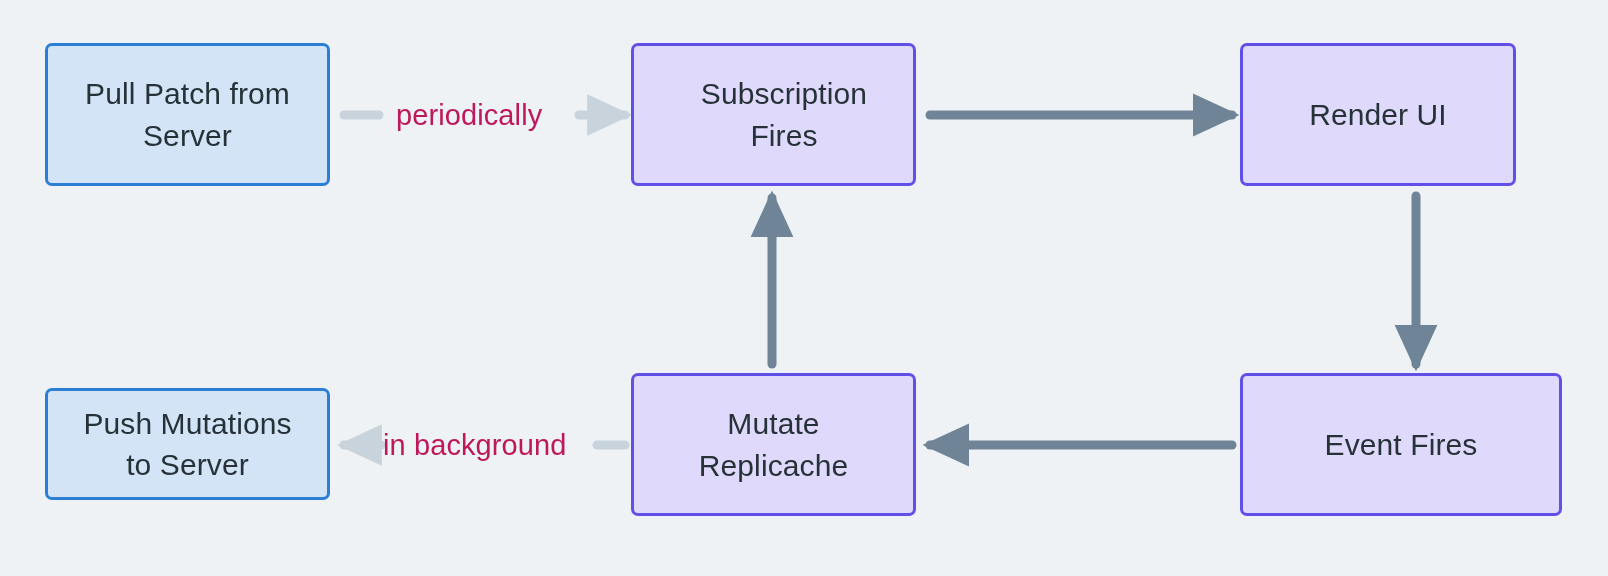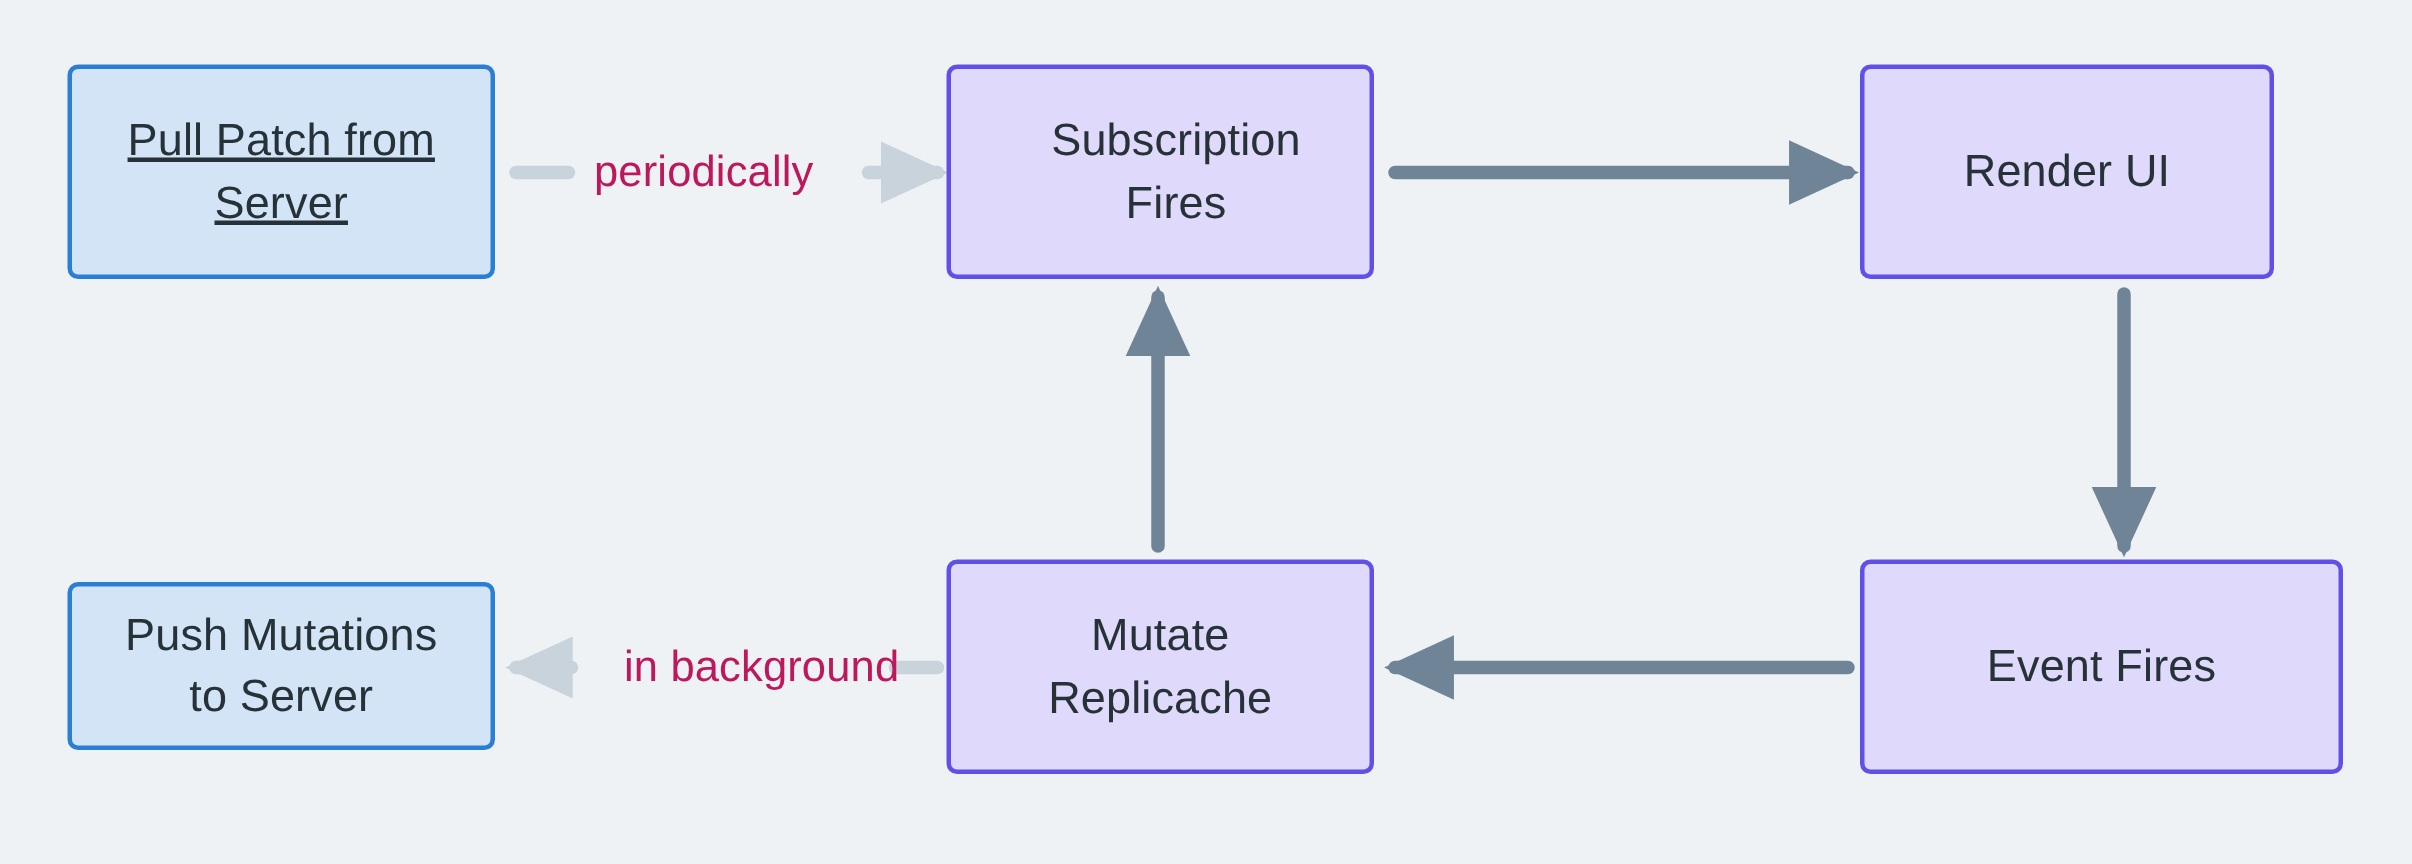--- a/index.html
+++ b/index.html
@@ -85,21 +85,21 @@
     <line x1="1416" y1="196" x2="1416" y2="364" stroke="#6f8496" stroke-width="9" stroke-linecap="round" marker-end="url(#arrow-solid)"></line>
 
     <line x1="1232" y1="445" x2="930" y2="445" stroke="#6f8496" stroke-width="9" stroke-linecap="round" marker-end="url(#arrow-solid)"></line>
 
     <line x1="625" y1="445" x2="597" y2="445" stroke="#c8d3dc" stroke-width="9" stroke-linecap="round"></line>
     <line x1="381" y1="445" x2="344" y2="445" stroke="#c8d3dc" stroke-width="9" stroke-linecap="round" marker-end="url(#arrow-pale)"></line>
 
     <line x1="772" y1="364" x2="772" y2="198" stroke="#6f8496" stroke-width="9" stroke-linecap="round" marker-end="url(#arrow-solid)"></line>
   </svg>
 
-  <div class="node node-blue" style="left:45px; top:43px; width:285px; height:143px;text-decoration:underline;">
+  <div class="node node-blue" style="left:45px; top:43px; width:285px; height:143px;">
     <span class="node-label">Pull Patch from
 Server</span>
   </div>
 
   <div class="node node-purple" style="left:631px; top:43px; width:285px; height:143px;padding-left:31px;">
     <span class="node-label">Subscription
 Fires</span>
   </div>
 
   <div class="node node-purple" style="left:1240px; top:43px; width:276px; height:143px;">
@@ -115,15 +115,15 @@
     <span class="node-label">Mutate
 Replicache</span>
   </div>
 
   <div class="node node-purple" style="left:1240px; top:373px; width:322px; height:143px;">
     <span class="node-label">Event Fires</span>
   </div>
 
   <div class="edge-label" style="left:396px; top:101px;">periodically</div>
 
-  <div class="edge-label" style="left:383px; top:431px;margin-left:33px;">in background</div>
+  <div class="edge-label" style="left:383px; top:431px;">in background</div>
 
 </div>
 
 </body></html>

